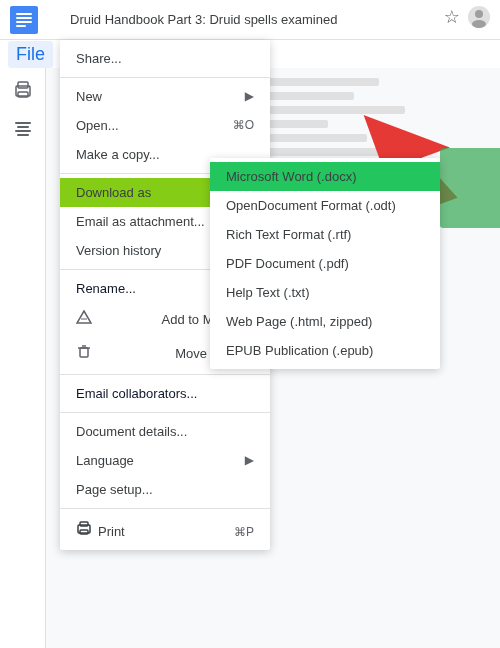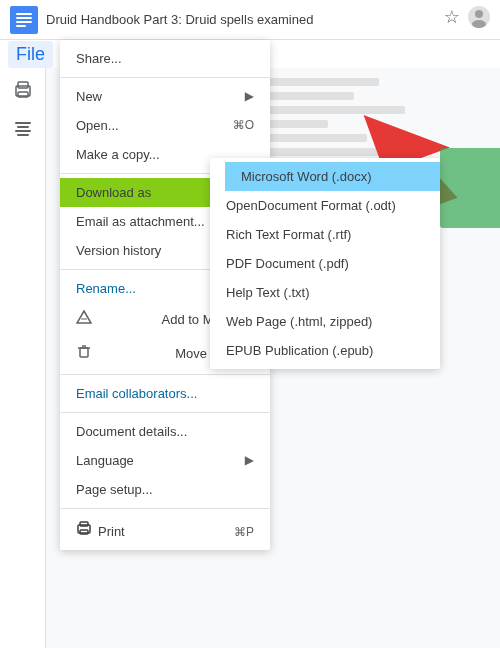--- a/index.html
+++ b/index.html
@@ -14,20 +14,21 @@
     }
 
     
     .top-bar {
       display: flex;
       align-items: center;
       background: #fff;
       padding: 6px 10px;
       height: 40px;
       border-bottom: 1px solid #e0e0e0;
+      gap: 24px;
     }
     .doc-icon {
       width: 28px;
       height: 28px;
       margin-right: 8px;
       flex-shrink: 0;
     }
     .doc-title {
       font-size: 13px;
       color: #3c4043;
@@ -145,21 +146,21 @@
       padding: 7px 16px;
       cursor: pointer;
       color: #3c4043;
       font-size: 13px;
       white-space: nowrap;
     }
     .dropdown-item.highlighted {
       background: #84cc16;
     }
     .dropdown-item.disabled {
-      color: #0369a1;
+      color: #0f172a;
       cursor: default;
     }
     .dropdown-separator {
       border: none;
       border-top: 1px solid #e0e0e0;
       margin: 4px 0;
     }
     .dropdown-item .shortcut {
       color: #5f6368;
       font-size: 12px;
@@ -186,22 +187,21 @@
       z-index: 101;
     }
     .submenu-item {
       padding: 7px 16px;
       cursor: pointer;
       color: #3c4043;
       font-size: 13px;
       white-space: nowrap;
     }
     .submenu-item.highlighted {
-      background: #7dd3fc;
-      margin-left: 15px;
+      background: #22c55e;
     }
 
     
     .doc-lines {
       position: absolute;
       left: 130px;
       top: 10px;
       right: 70px;
     }
     .doc-line {

